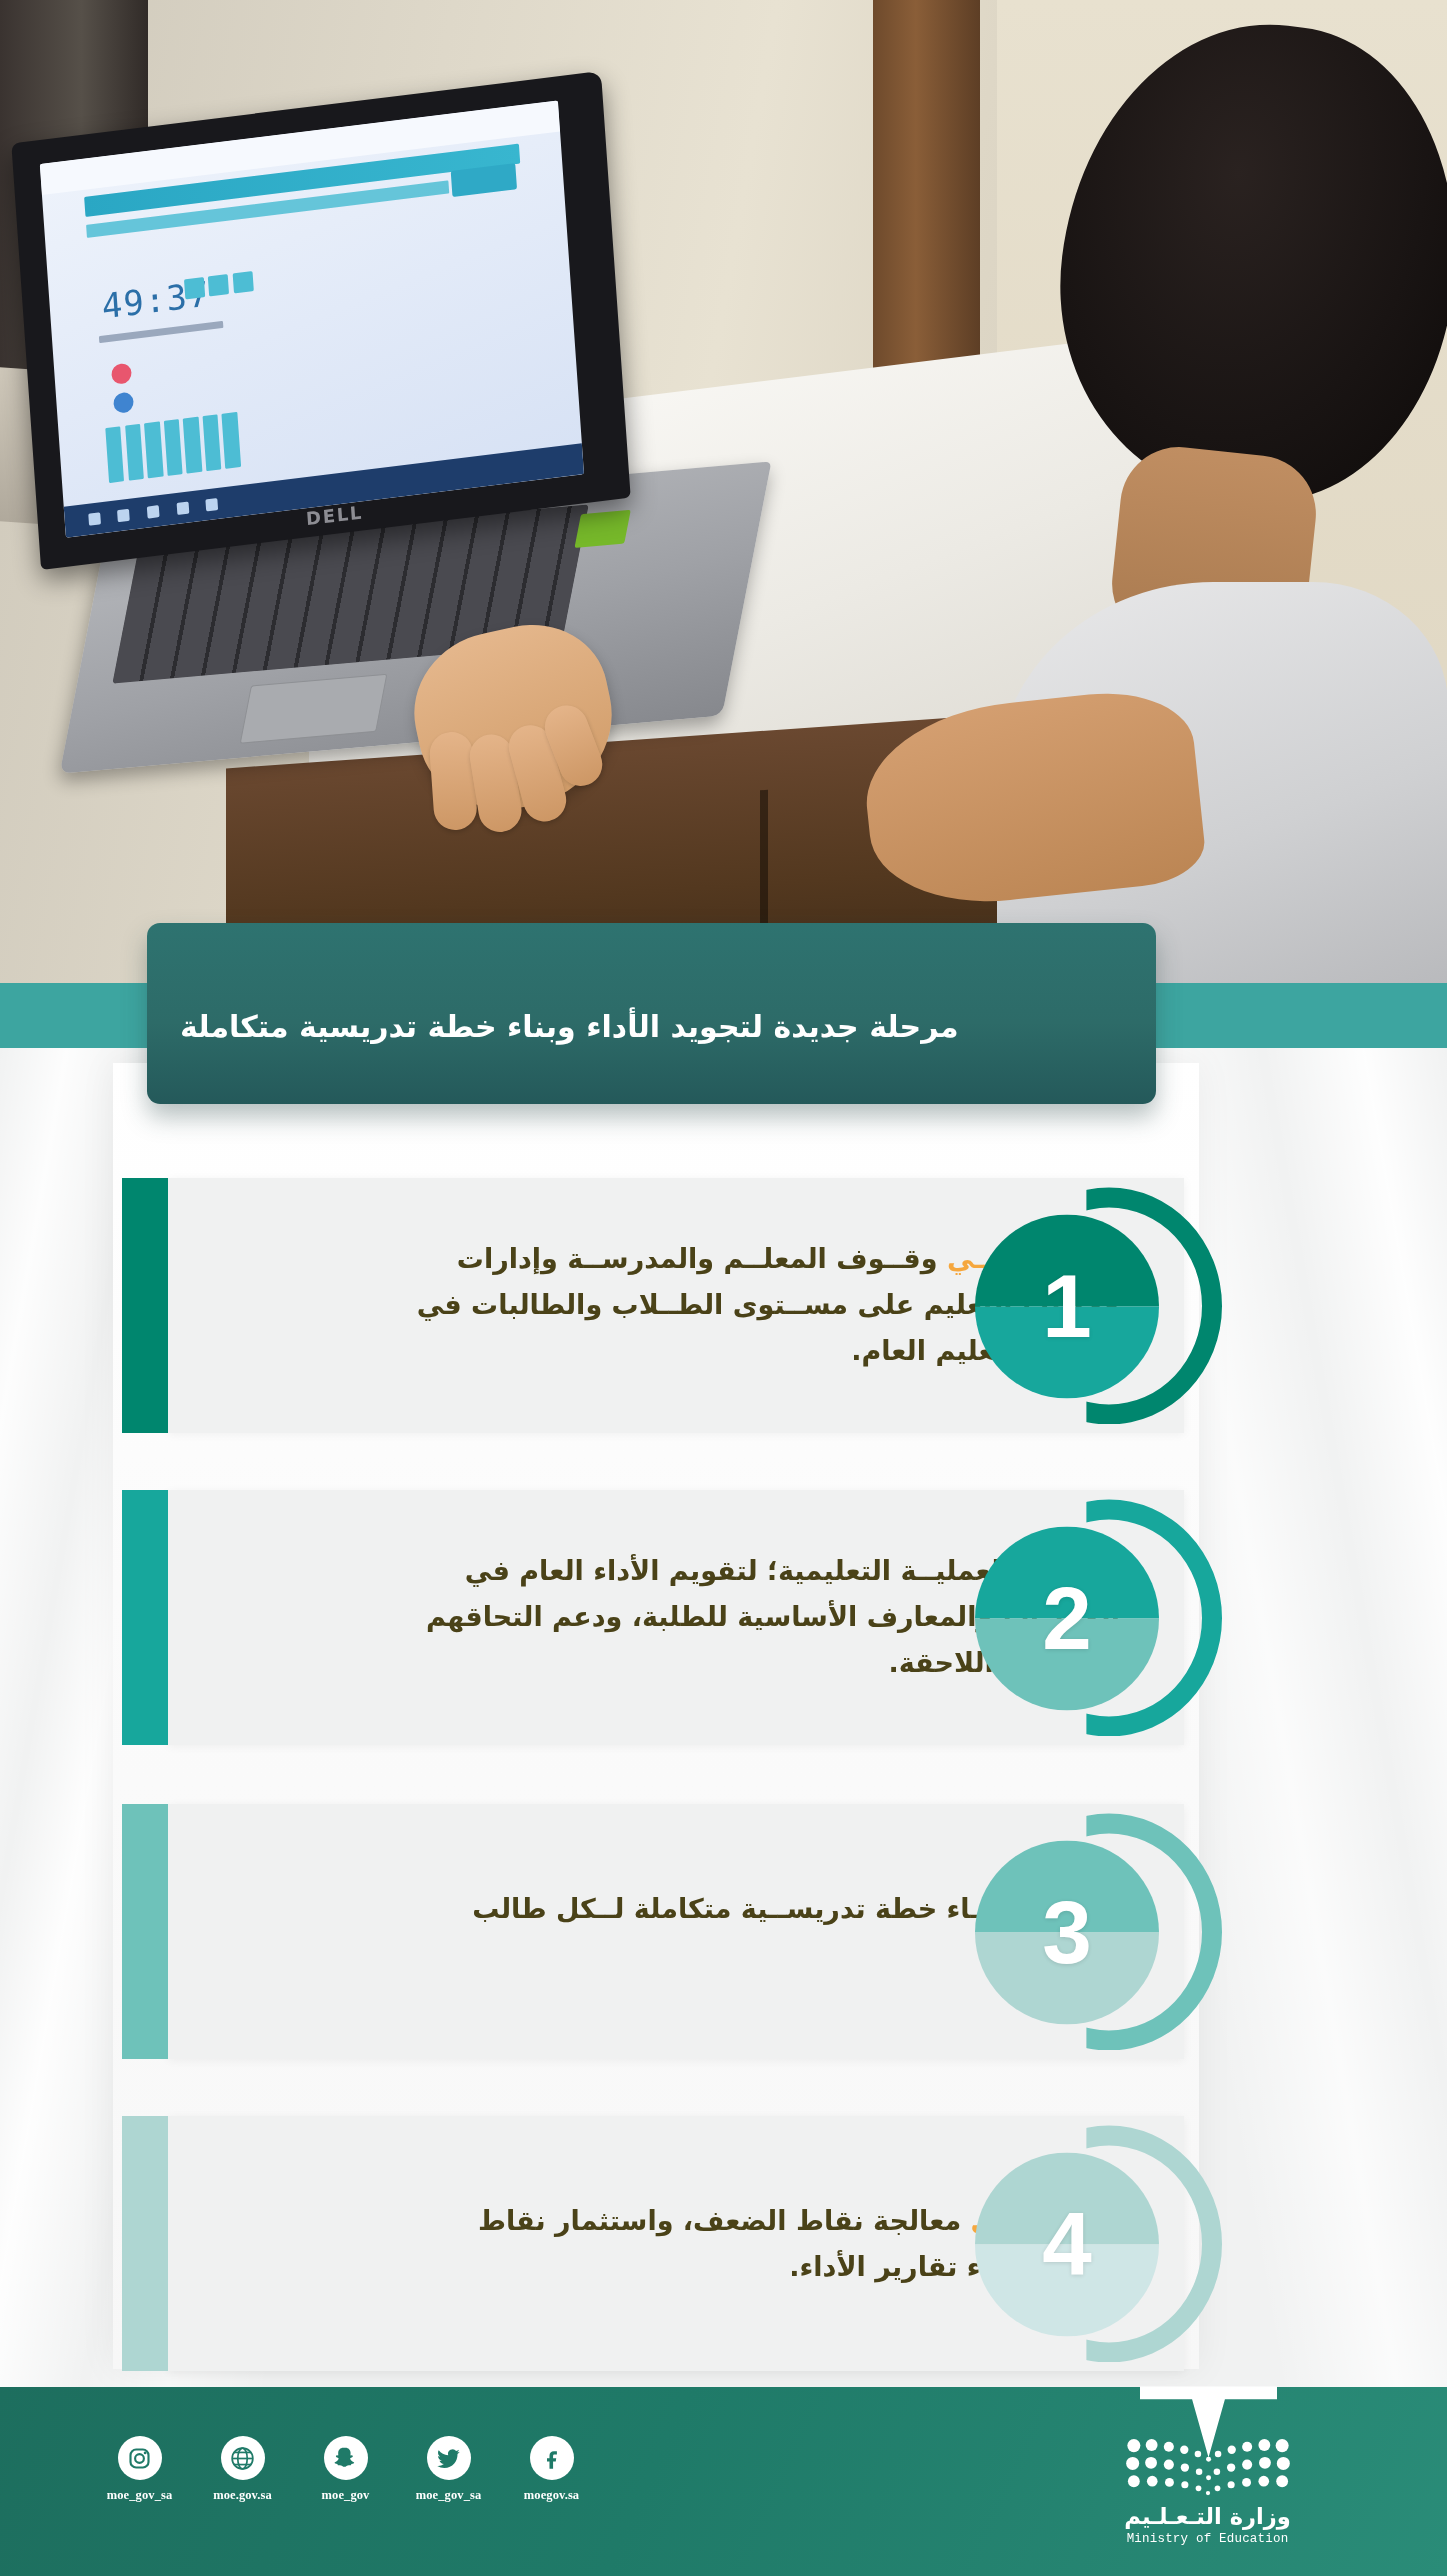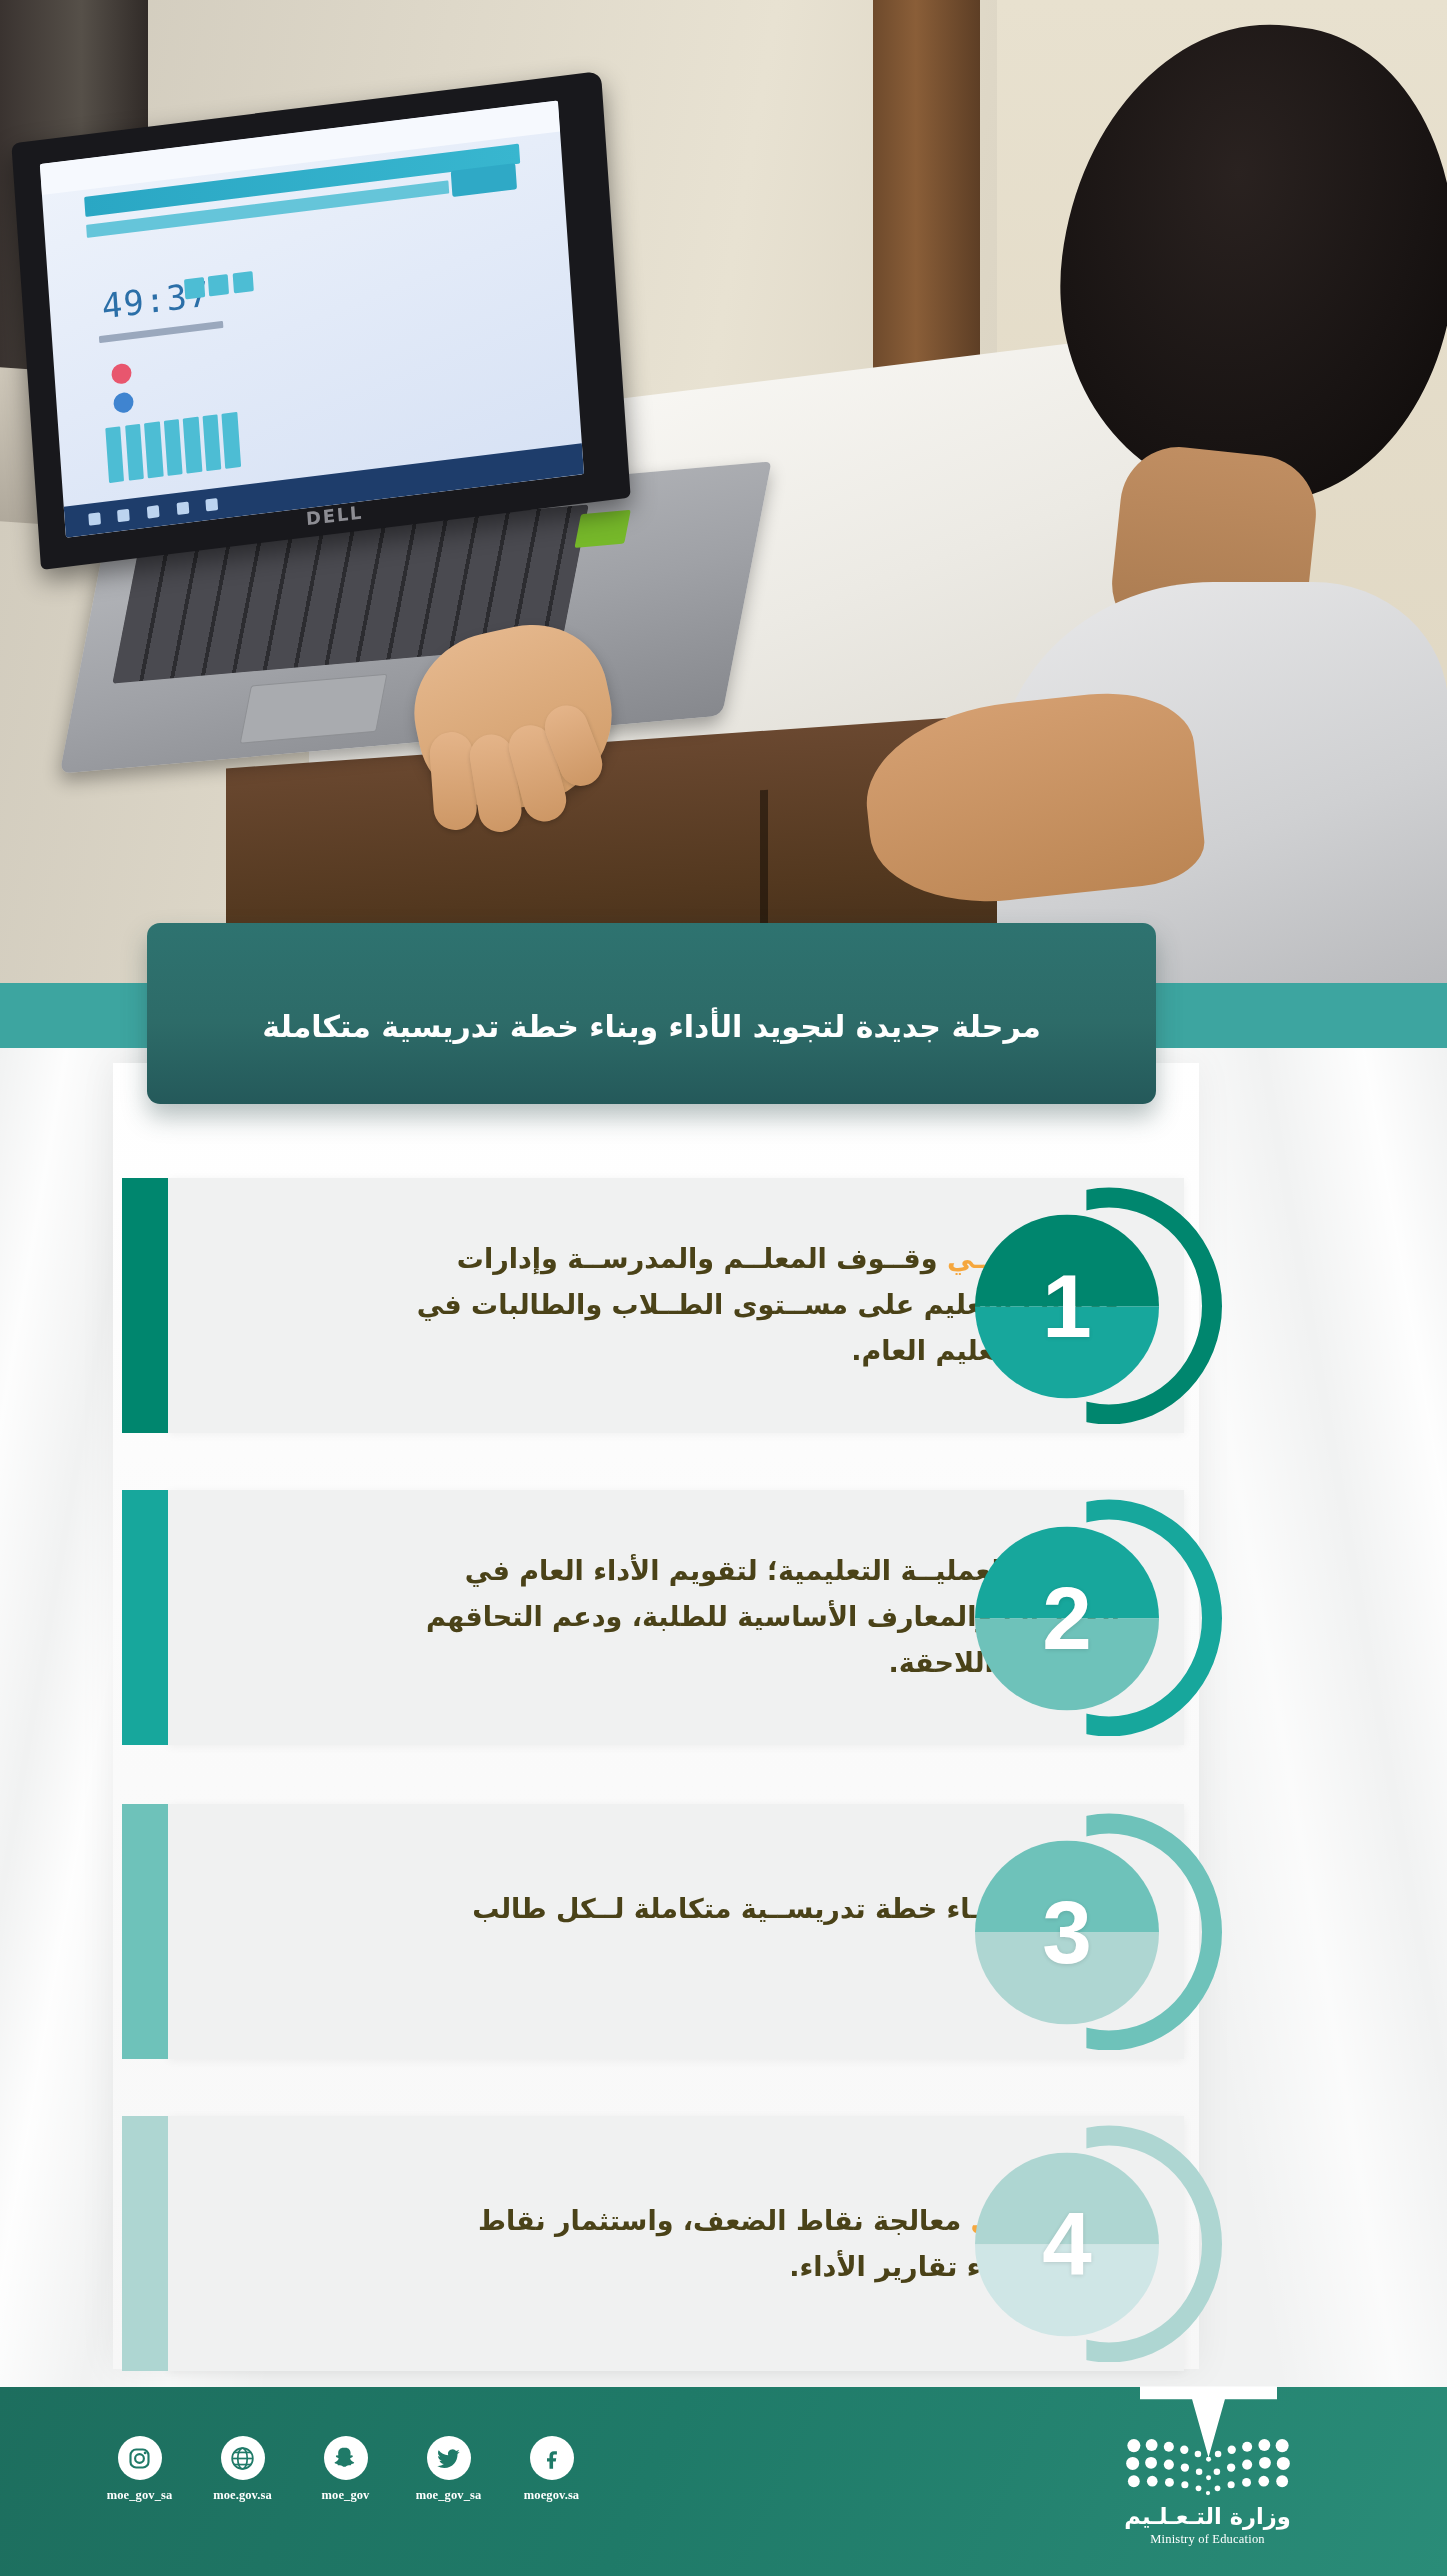--- a/index.html
+++ b/index.html
@@ -204,21 +204,21 @@
     display:flex; flex-direction:column; justify-content:center;
     gap:6px;
   }
   .banner-line1 {
     color:#F5A73E; font-size:30px; font-weight:bold;
     text-align:right; line-height:1.3; letter-spacing:-0.3px;
     white-space:nowrap;
   }
   .banner-line2 {
     color:#ffffff; font-size:30px; font-weight:bold;
-    text-align:center; line-height:1.3; letter-spacing:-0.3px;
+    text-align:left; line-height:1.3; letter-spacing:-0.3px;
   }
 
   
   .body-bg {
     position:absolute; left:0; top:1045px;
     width:1447px; height:1342px;
     background:
       linear-gradient(100deg,
         rgba(255,255,255,0) 0%, rgba(255,255,255,.85) 4%,
         rgba(240,240,240,0) 9%, rgba(255,255,255,.9) 13%,
@@ -343,21 +343,21 @@
     font-family:Liberation Serif, serif;
   }
 
   .moe-logo {
     position:absolute; right:112px; top:42px;
     width:255px;
     display:flex; flex-direction:column; align-items:center; gap:3.6px;
   }
   .moe-palms { width:196px; height:70px; }
   .moe-ar { color:#fff; font-size:22.6px; font-weight:bold; letter-spacing:1.2px; direction:rtl; }
-  .moe-en { color:#fff; font-size:12.5px; letter-spacing:0.2px; font-family:Liberation Serif, serif; }
+  .moe-en { color:#fff; font-size:12.5px; letter-spacing:0.2px; font-family:Liberation Mono, monospace; }
 </style>
 </head>
 <body>
 
 <div id="poster">
 
   <div class="hero">
     <div class="hero-wall"></div>
     <div class="hero-wall-right"></div>
     <div class="hero-pillar2"></div>

